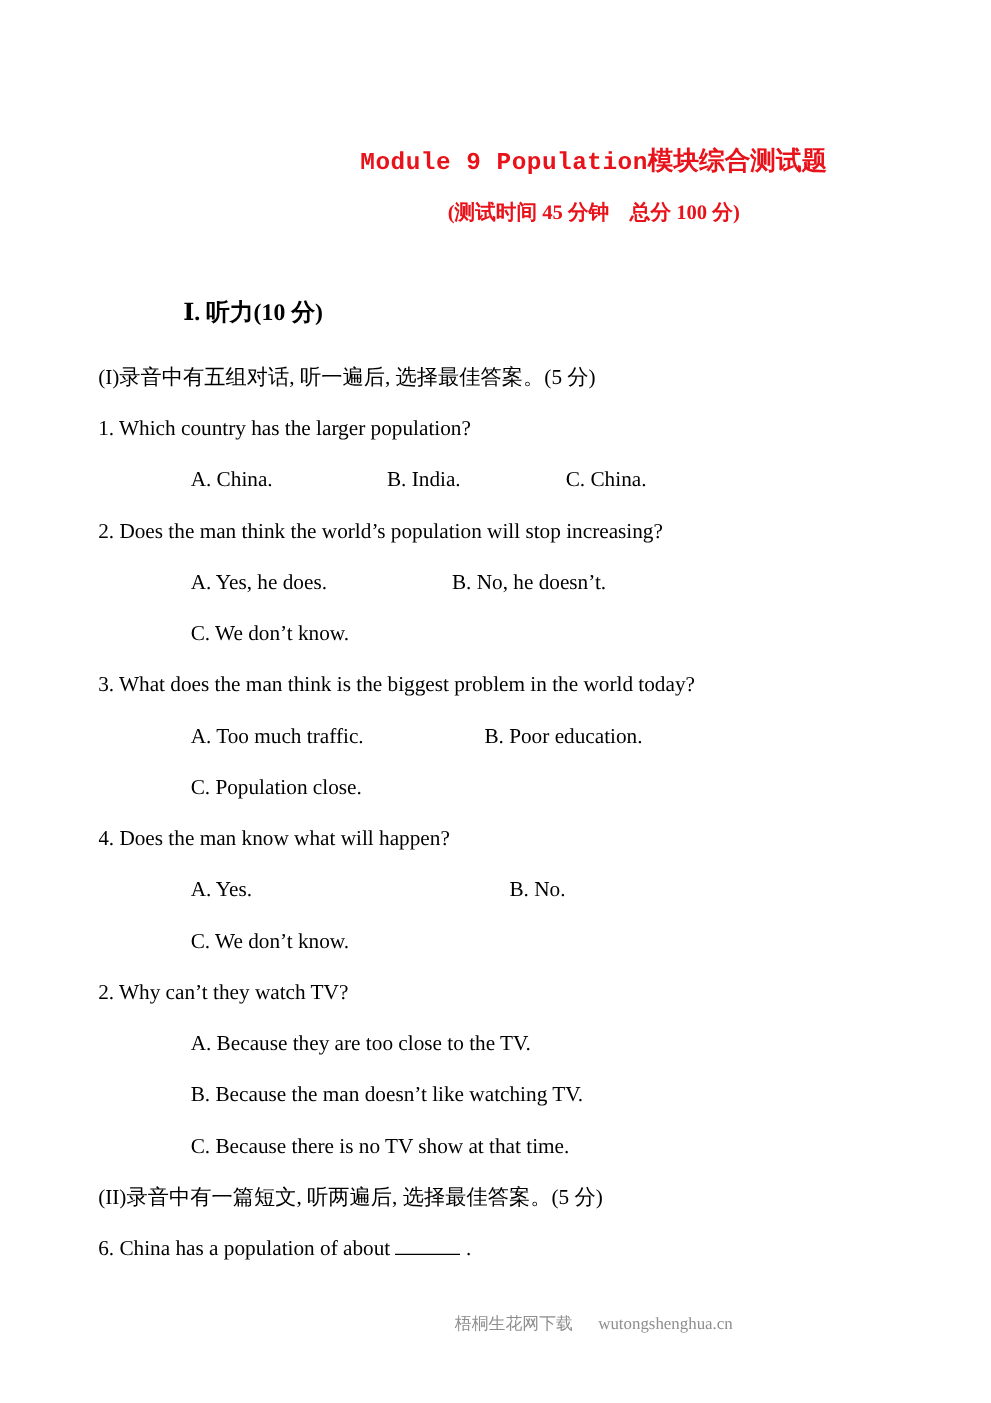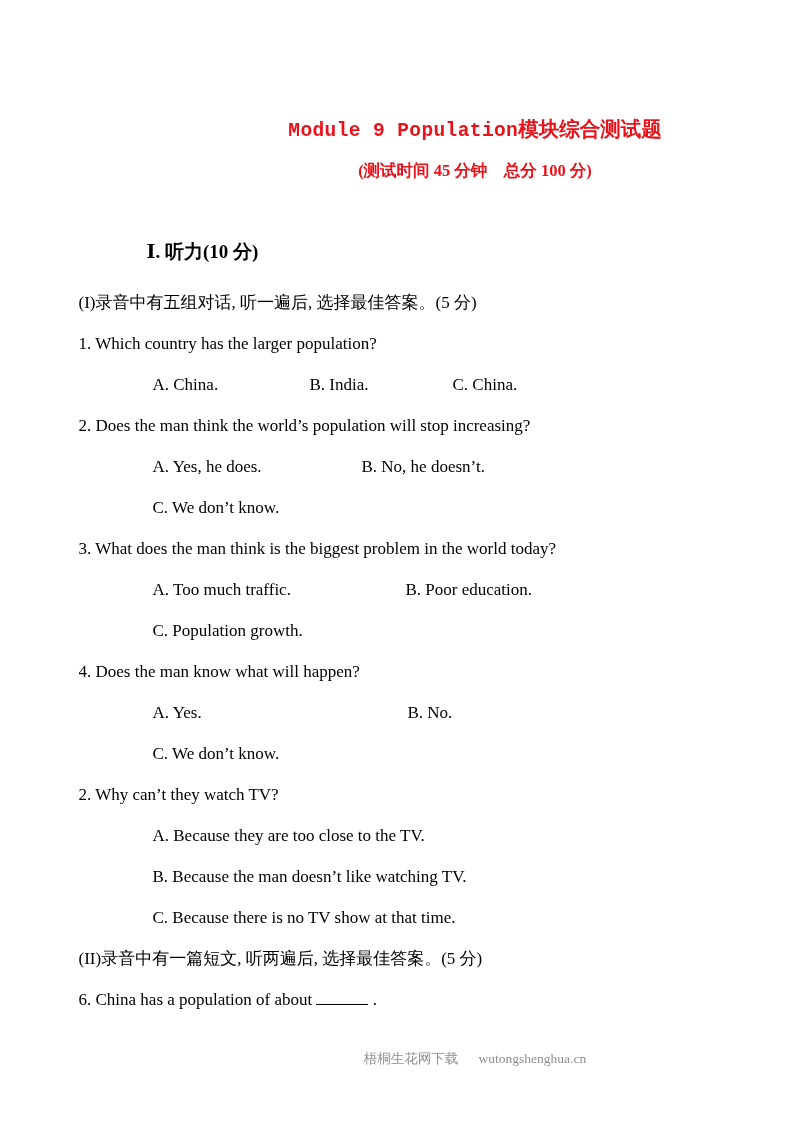--- a/index.html
+++ b/index.html
@@ -157,24 +157,24 @@
         <span class="opt" style="left:74px">A. Yes, he does.</span>
         <span class="opt" style="left:283px">B. No, he doesn’t.</span>
       </div>
       <div class="line">
         <span class="opt" style="left:74px">C. We don’t know.</span>
       </div>
 
       <div class="line">3. What does the man think is the biggest problem in the world today?</div>
       <div class="line">
         <span class="opt" style="left:74px">A. Too much traffic.</span>
-        <span class="opt" style="left:327px">B. Poor education.</span>
-      </div>
-      <div class="line">
-        <span class="opt" style="left:74px">C. Population growth.</span>
+        <span class="opt" style="left:309px">B. Poor education.</span>
+      </div>
+      <div class="line">
+        <span class="opt" style="left:74px">C. Population close.</span>
       </div>
 
       <div class="line">4. Does the man know what will happen?</div>
       <div class="line">
         <span class="opt" style="left:74px">A. Yes.</span>
         <span class="opt" style="left:329px">B. No.</span>
       </div>
       <div class="line">
         <span class="opt" style="left:74px">C. We don’t know.</span>
       </div>

